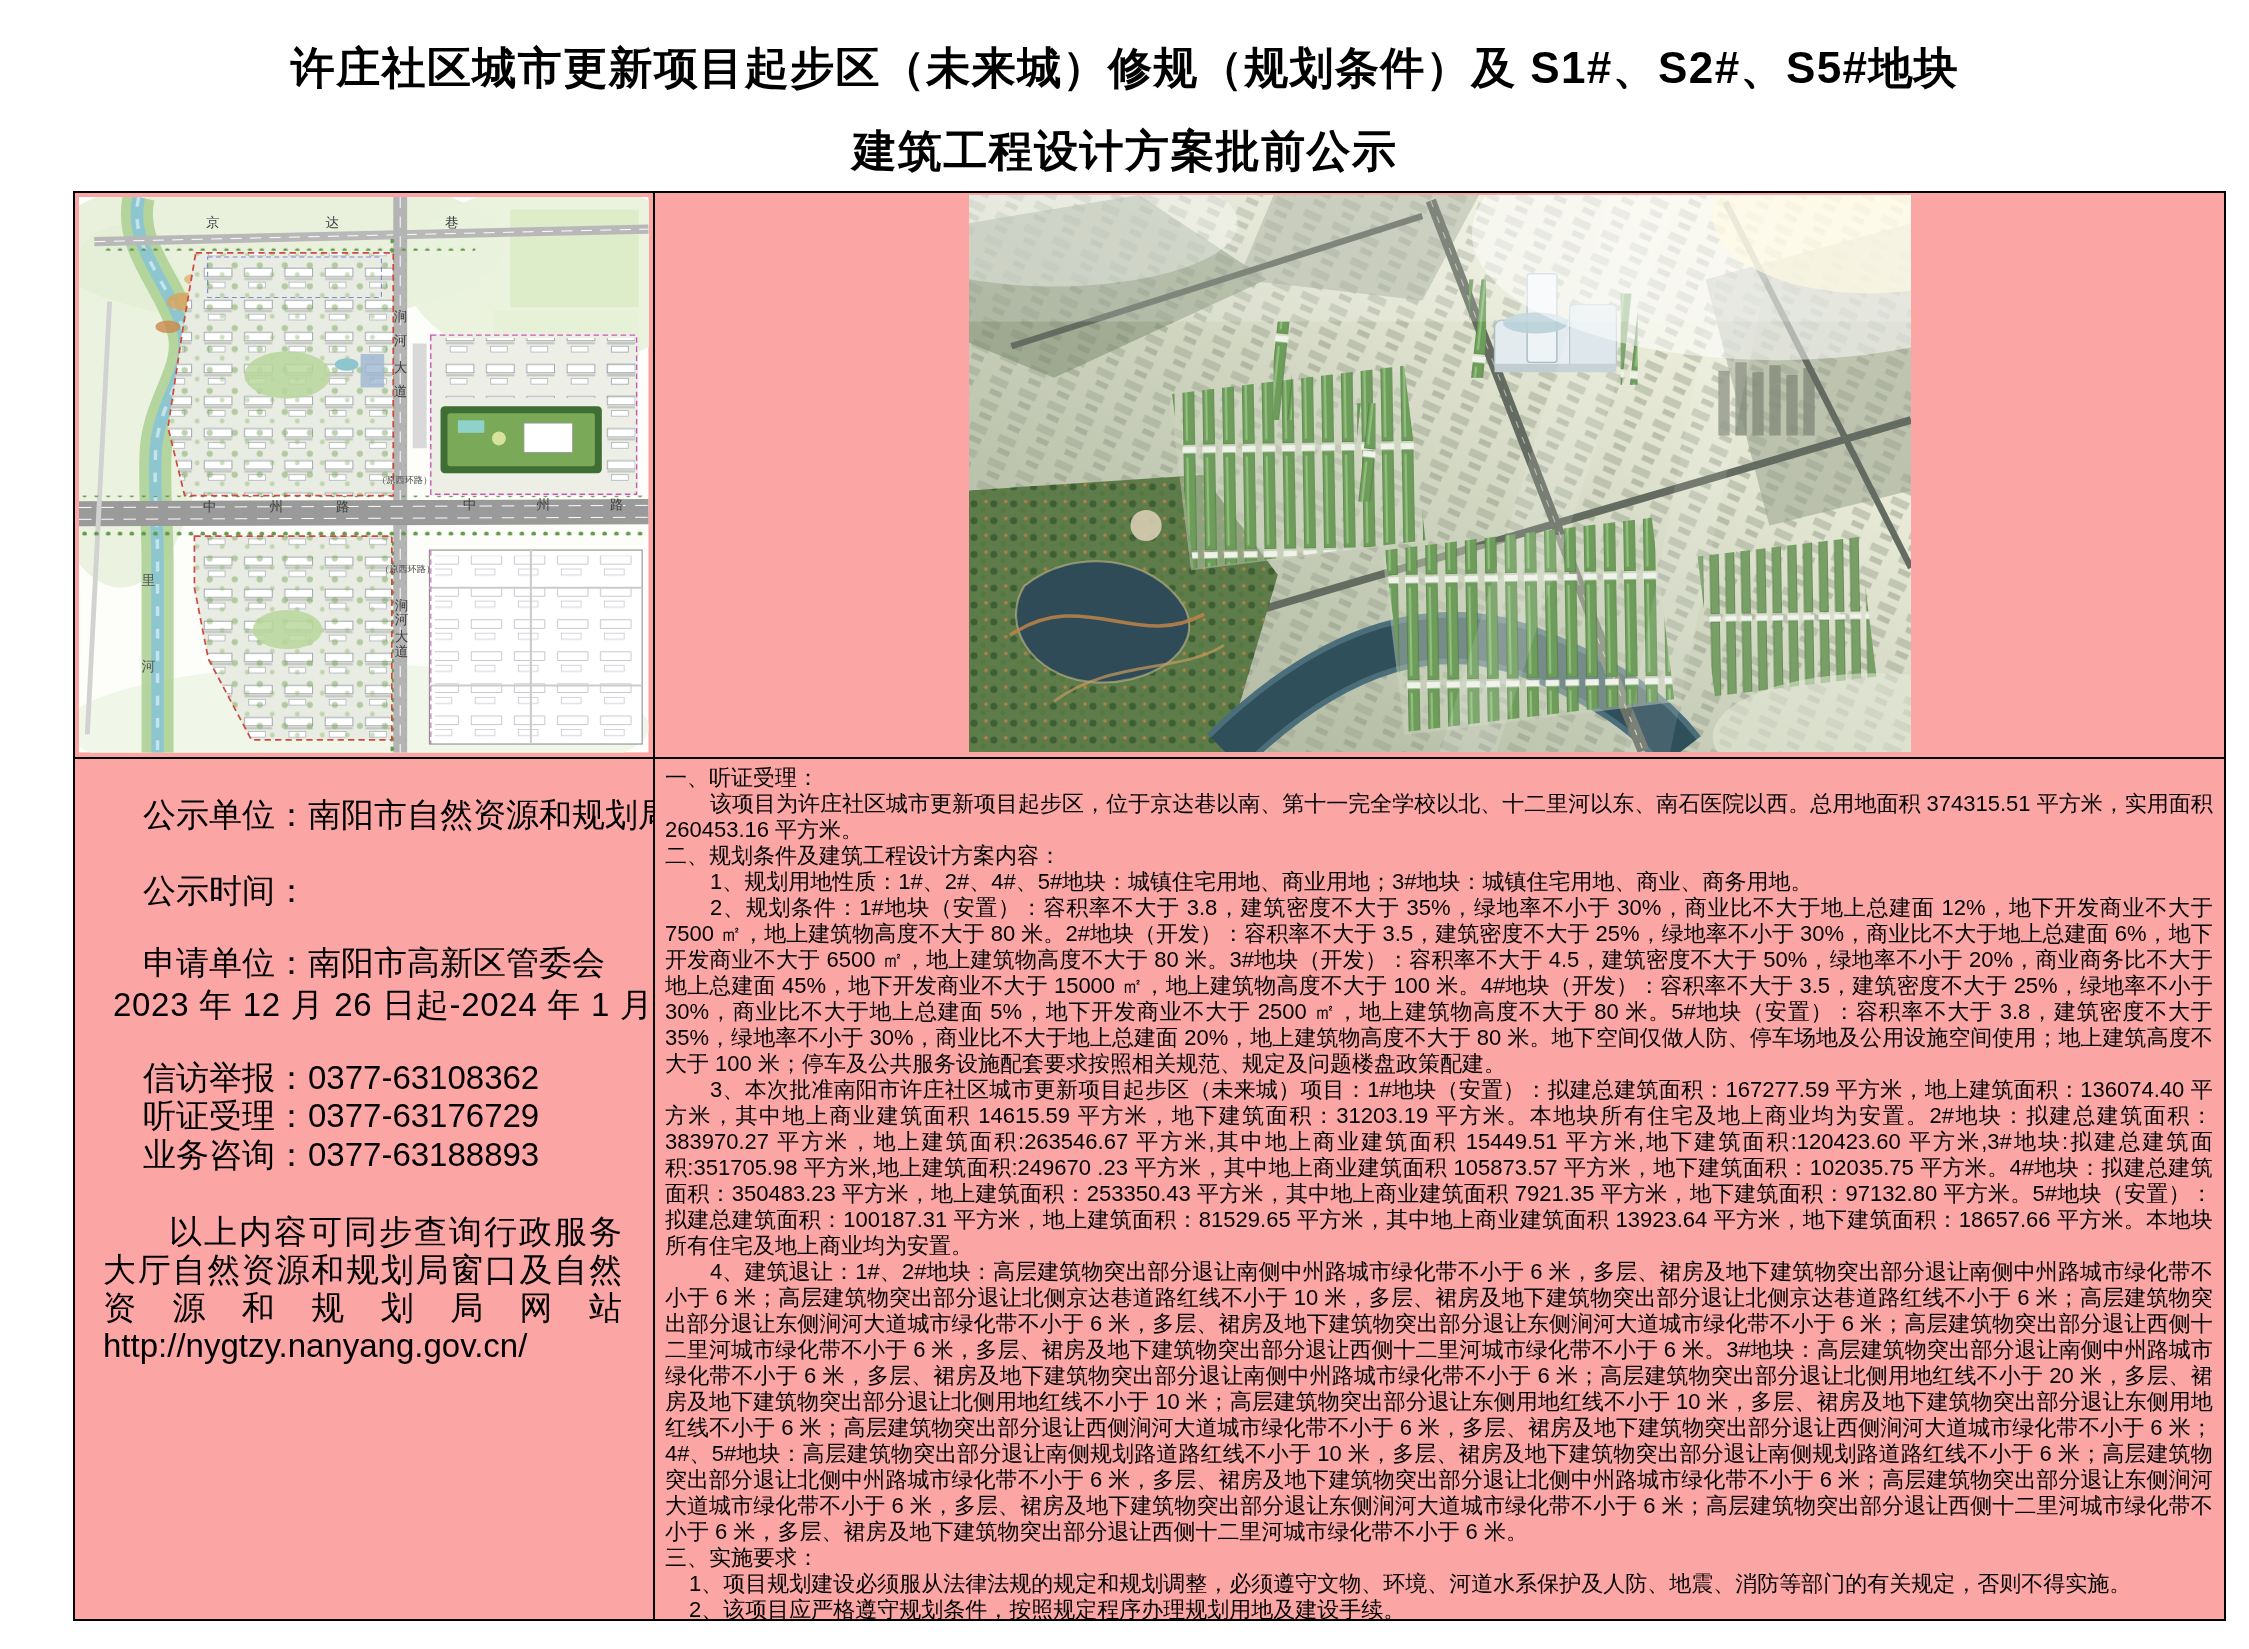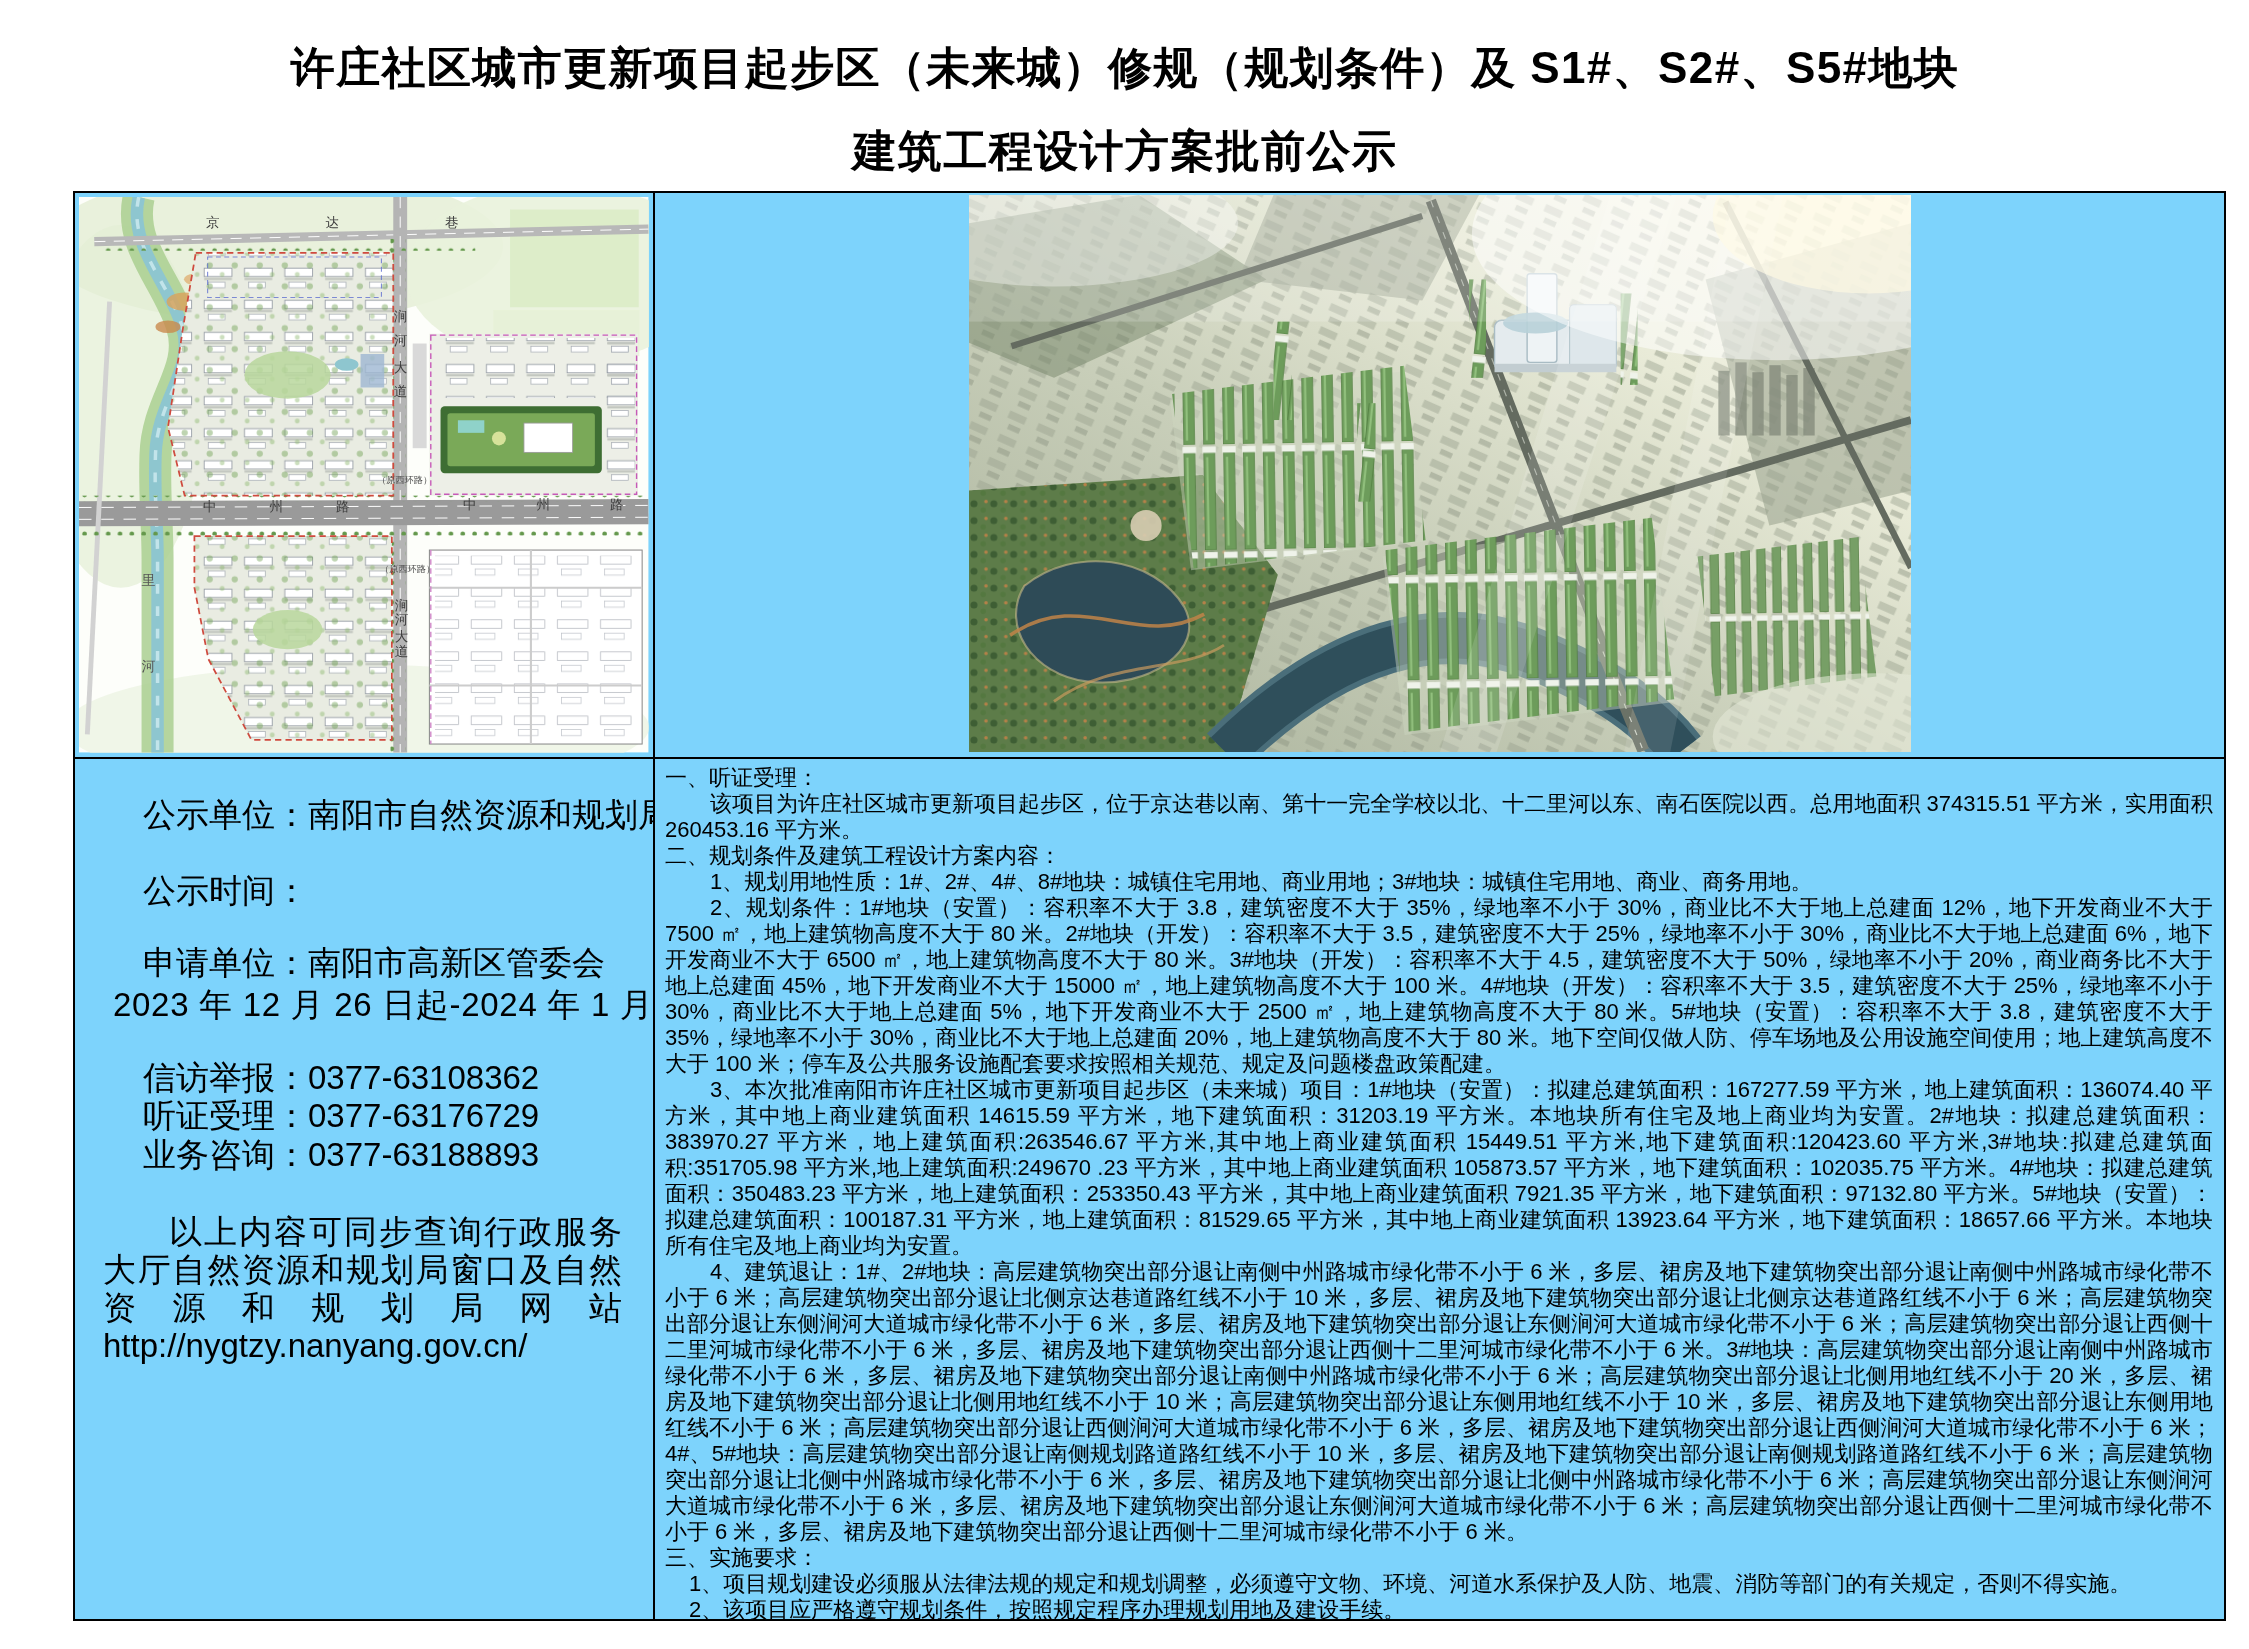--- a/index.html
+++ b/index.html
@@ -9,21 +9,21 @@
   
   .t1,.t2{position:absolute;left:0;width:100%;text-align:center;font-weight:700;
           font-size:44px;letter-spacing:1.4px;white-space:nowrap;}
   .t1{top:23px}
   .t2{top:106px}
 
   
   .board{position:absolute;left:73px;top:175px;width:2153px;height:1430px;
          border:2.1px solid #000;box-sizing:border-box;
          display:grid;grid-template-columns:580px 1fr;grid-template-rows:566px 1fr;}
-  .cell{position:relative;box-sizing:border-box;overflow:hidden;background:#7dd3fc;}
+  .cell{position:relative;box-sizing:border-box;overflow:hidden;background:#fca5a5;}
   .c-siteplan{border-right:2.1px solid #000;border-bottom:2.1px solid #000;padding:4.3px;}
   .c-render{border-bottom:2.1px solid #000;display:flex;justify-content:center;align-items:flex-start;}
   .c-notice{border-right:2.1px solid #000;padding:37px 14px 0 28px;font-size:33px;line-height:1.18;}
   .c-text{padding:5.7px 11.3px 0 10px;font-size:22px;line-height:26px;text-align:justify;}
 
   
   .n-line{white-space:nowrap;}
   .n-u{margin-left:40px;}
   .n-app{margin-left:40px;margin-top:33px;}
   .n-tl{margin-left:40px;margin-top:37px;}
@@ -264,21 +264,21 @@
       <div class="n-line n-p1">信访举报：0377-63108362</div>
       <div class="n-line n-p">听证受理：0377-63176729</div>
       <div class="n-line n-p">业务咨询：0377-63188893</div>
       <p class="n-para n-query"><span>以上内容可同步查询行政服务大厅自然资源和规划局窗口及自然资源和规划局网站</span><span class="n-url">http://nygtzy.nanyang.gov.cn/</span></p>
     </div>
 
     <div class="cell c-text">
       <p class="ph">一、听证受理：</p>
       <p class="pi2">该项目为许庄社区城市更新项目起步区，位于京达巷以南、第十一完全学校以北、十二里河以东、南石医院以西。总用地面积 374315.51 平方米，实用面积 260453.16 平方米。</p>
       <p class="ph">二、规划条件及建筑工程设计方案内容：</p>
-      <p class="pi2">1、规划用地性质：1#、2#、4#、8#地块：城镇住宅用地、商业用地；3#地块：城镇住宅用地、商业、商务用地。</p>
+      <p class="pi2">1、规划用地性质：1#、2#、4#、5#地块：城镇住宅用地、商业用地；3#地块：城镇住宅用地、商业、商务用地。</p>
       <p class="pi2">2、规划条件：1#地块（安置）：容积率不大于 3.8，建筑密度不大于 35%，绿地率不小于 30%，商业比不大于地上总建面 12%，地下开发商业不大于 7500 ㎡，地上建筑物高度不大于 80 米。2#地块（开发）：容积率不大于 3.5，建筑密度不大于 25%，绿地率不小于 30%，商业比不大于地上总建面 6%，地下开发商业不大于 6500 ㎡，地上建筑物高度不大于 80 米。3#地块（开发）：容积率不大于 4.5，建筑密度不大于 50%，绿地率不小于 20%，商业商务比不大于地上总建面 45%，地下开发商业不大于 15000 ㎡，地上建筑物高度不大于 100 米。4#地块（开发）：容积率不大于 3.5，建筑密度不大于 25%，绿地率不小于 30%，商业比不大于地上总建面 5%，地下开发商业不大于 2500 ㎡，地上建筑物高度不大于 80 米。5#地块（安置）：容积率不大于 3.8，建筑密度不大于 35%，绿地率不小于 30%，商业比不大于地上总建面 20%，地上建筑物高度不大于 80 米。地下空间仅做人防、停车场地及公用设施空间使用；地上建筑高度不大于 100 米；停车及公共服务设施配套要求按照相关规范、规定及问题楼盘政策配建。</p>
       <p class="pi2">3、本次批准南阳市许庄社区城市更新项目起步区（未来城）项目：1#地块（安置）：拟建总建筑面积：167277.59 平方米，地上建筑面积：136074.40 平方米，其中地上商业建筑面积 14615.59 平方米，地下建筑面积：31203.19 平方米。本地块所有住宅及地上商业均为安置。2#地块：拟建总建筑面积：383970.27 平方米，地上建筑面积:263546.67 平方米,其中地上商业建筑面积 15449.51 平方米,地下建筑面积:120423.60 平方米,3#地块:拟建总建筑面积:351705.98 平方米,地上建筑面积:249670 .23 平方米，其中地上商业建筑面积 105873.57 平方米，地下建筑面积：102035.75 平方米。4#地块：拟建总建筑面积：350483.23 平方米，地上建筑面积：253350.43 平方米，其中地上商业建筑面积 7921.35 平方米，地下建筑面积：97132.80 平方米。5#地块（安置）：拟建总建筑面积：100187.31 平方米，地上建筑面积：81529.65 平方米，其中地上商业建筑面积 13923.64 平方米，地下建筑面积：18657.66 平方米。本地块所有住宅及地上商业均为安置。</p>
       <p class="pi2">4、建筑退让：1#、2#地块：高层建筑物突出部分退让南侧中州路城市绿化带不小于 6 米，多层、裙房及地下建筑物突出部分退让南侧中州路城市绿化带不小于 6 米；高层建筑物突出部分退让北侧京达巷道路红线不小于 10 米，多层、裙房及地下建筑物突出部分退让北侧京达巷道路红线不小于 6 米；高层建筑物突出部分退让东侧涧河大道城市绿化带不小于 6 米，多层、裙房及地下建筑物突出部分退让东侧涧河大道城市绿化带不小于 6 米；高层建筑物突出部分退让西侧十二里河城市绿化带不小于 6 米，多层、裙房及地下建筑物突出部分退让西侧十二里河城市绿化带不小于 6 米。3#地块：高层建筑物突出部分退让南侧中州路城市绿化带不小于 6 米，多层、裙房及地下建筑物突出部分退让南侧中州路城市绿化带不小于 6 米；高层建筑物突出部分退让北侧用地红线不小于 20 米，多层、裙房及地下建筑物突出部分退让北侧用地红线不小于 10 米；高层建筑物突出部分退让东侧用地红线不小于 10 米，多层、裙房及地下建筑物突出部分退让东侧用地红线不小于 6 米；高层建筑物突出部分退让西侧涧河大道城市绿化带不小于 6 米，多层、裙房及地下建筑物突出部分退让西侧涧河大道城市绿化带不小于 6 米；4#、5#地块：高层建筑物突出部分退让南侧规划路道路红线不小于 10 米，多层、裙房及地下建筑物突出部分退让南侧规划路道路红线不小于 6 米；高层建筑物突出部分退让北侧中州路城市绿化带不小于 6 米，多层、裙房及地下建筑物突出部分退让北侧中州路城市绿化带不小于 6 米；高层建筑物突出部分退让东侧涧河大道城市绿化带不小于 6 米，多层、裙房及地下建筑物突出部分退让东侧涧河大道城市绿化带不小于 6 米；高层建筑物突出部分退让西侧十二里河城市绿化带不小于 6 米，多层、裙房及地下建筑物突出部分退让西侧十二里河城市绿化带不小于 6 米。</p>
       <p class="ph">三、实施要求：</p>
       <p class="pi1">1、项目规划建设必须服从法律法规的规定和规划调整，必须遵守文物、环境、河道水系保护及人防、地震、消防等部门的有关规定，否则不得实施。</p>
       <p class="pi1">2、该项目应严格遵守规划条件，按照规定程序办理规划用地及建设手续。</p>
       <p class="pi1">3、建筑规划设计必须满足消防设计各项要求。</p>
 
     </div>
 

